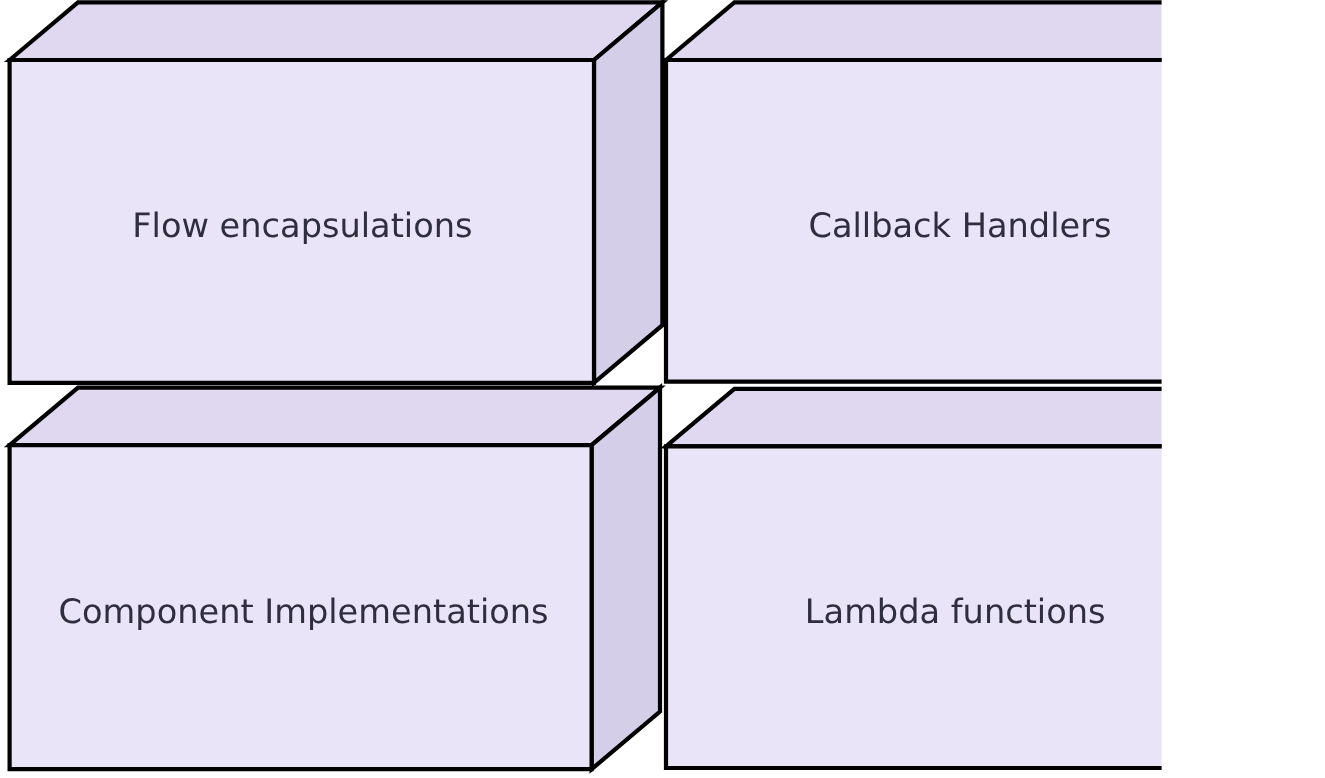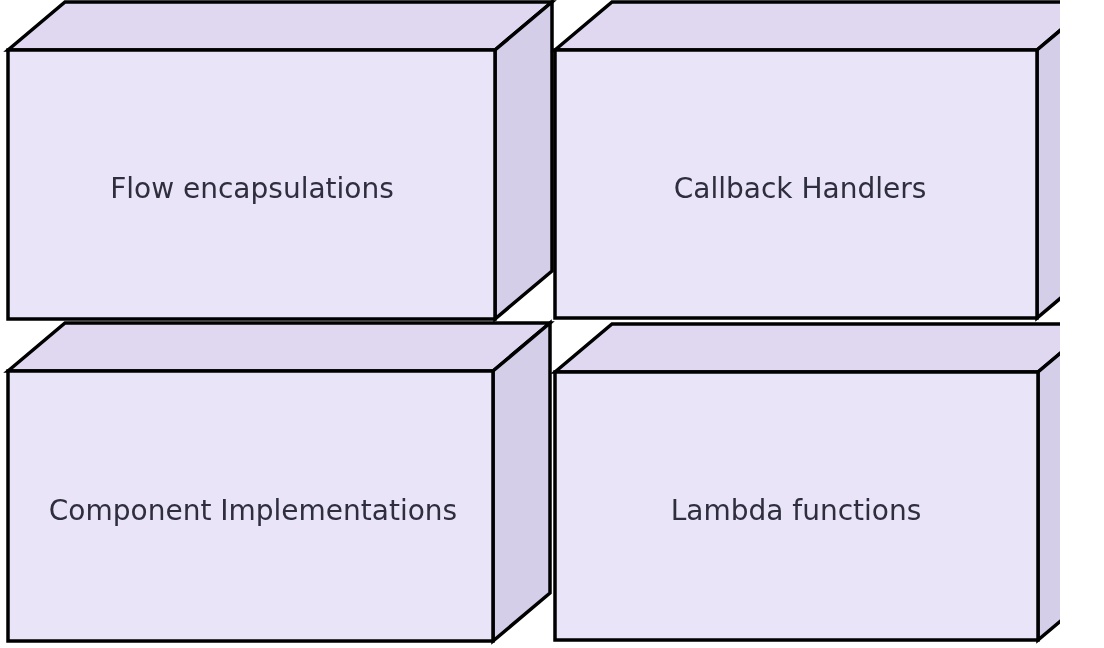--- a/index.html
+++ b/index.html
@@ -1,21 +1,21 @@
 <!DOCTYPE html>
 <html><head>
 <meta charset="utf-8">
 <style>
   html, body {
     margin: 0;
     padding: 0;
     background: #ffffff;
   }
   .canvas-wrap {
-    width: 1060px;
+    width: 968px;
     height: 648px;
     position: relative;
     background: #ffffff;
     overflow: hidden;
   }
   svg {
     display: block;
   }
   .face {
     stroke: #000000;

